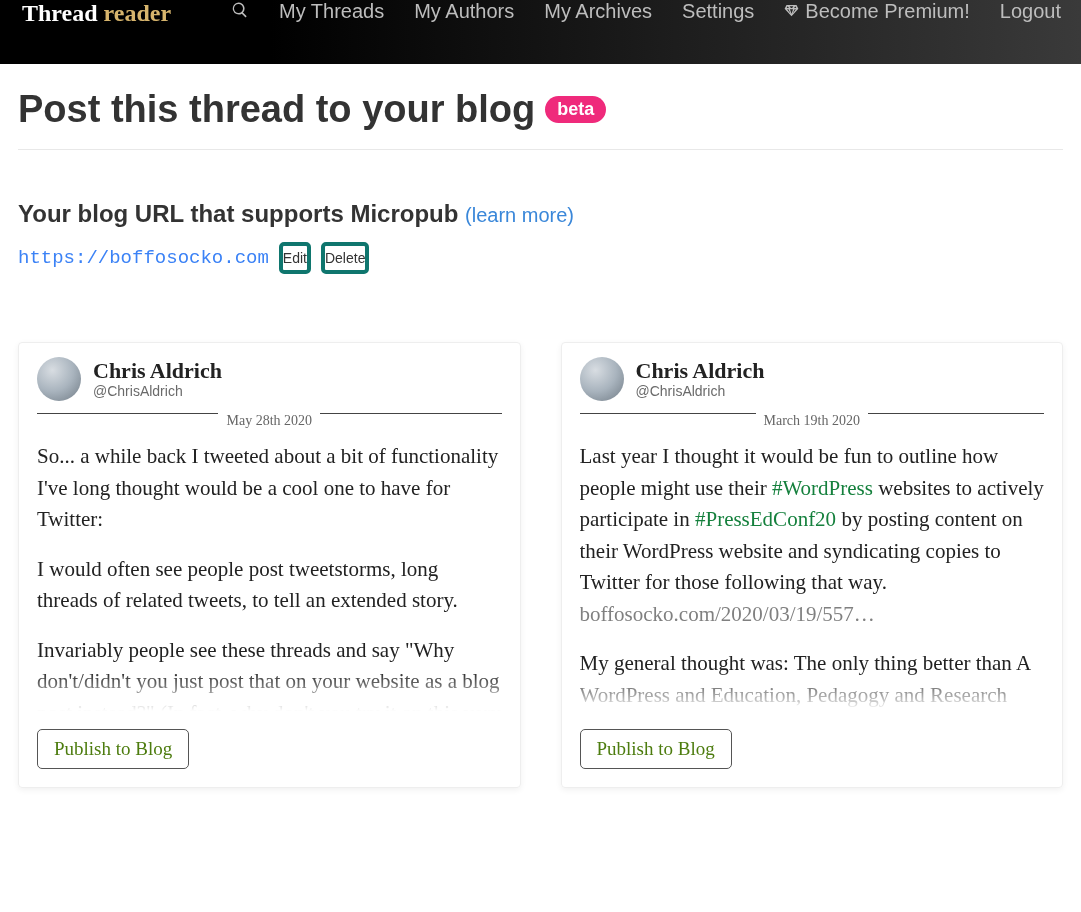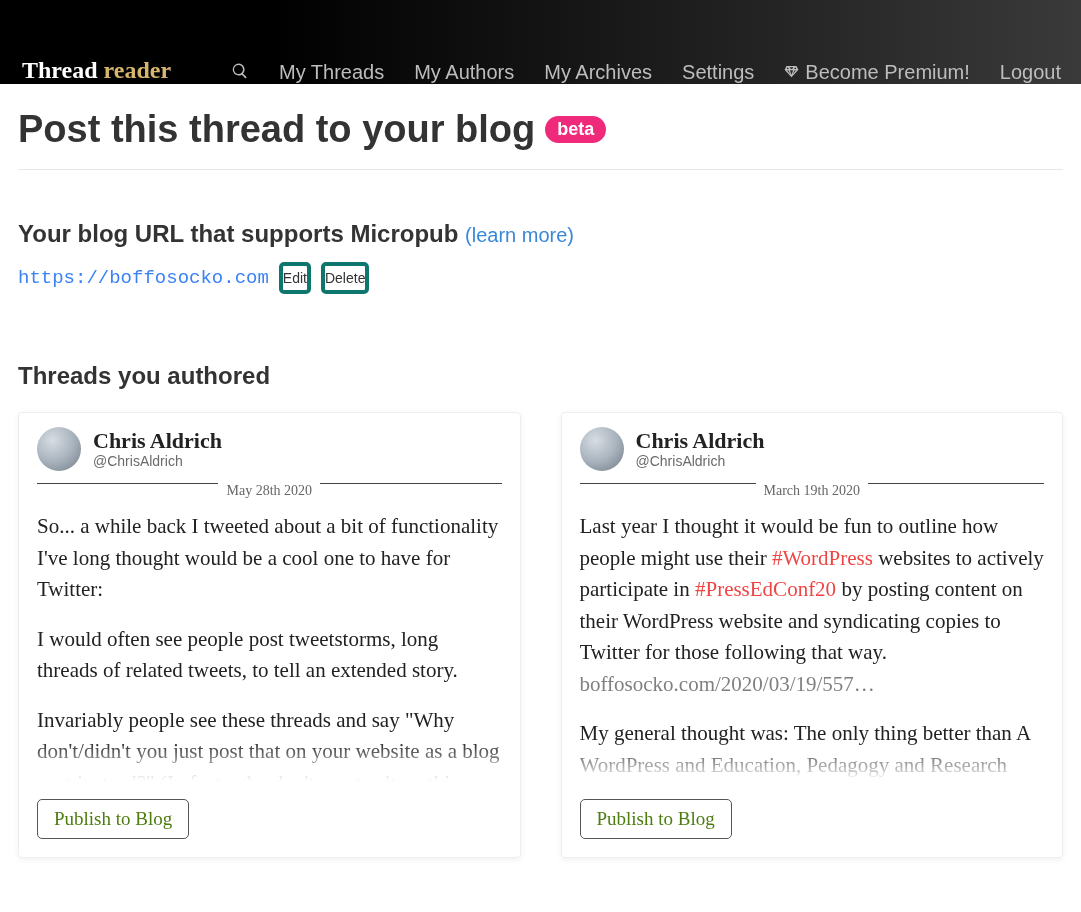--- a/index.html
+++ b/index.html
@@ -4,23 +4,23 @@
 <style>
   * { box-sizing: border-box; margin: 0; padding: 0; }
   body {
     font-family: -apple-system, BlinkMacSystemFont, "Segoe UI", Helvetica, Arial, sans-serif;
     background: #fff;
     color: #222;
     width: 1081px;
   }
   .navbar {
     background: linear-gradient(90deg, #000 0%, #000 25%, #3a3a3a 100%);
-    height: 84px;
-    display: flex;
-    align-items: flex-end;
+    height: 64px;
+    display: flex;
+    align-items: flex-start;
     padding: 0 20px 0 22px;
     color: #bdbdbd;
   }
   .brand {
     font-family: Georgia, "Times New Roman", serif;
     font-weight: 700;
     font-size: 24px;
     color: #fff;
     margin-right: auto;
   }
@@ -138,21 +138,21 @@
   .thread-body {
     font-family: Georgia, "Times New Roman", serif;
     font-size: 21px;
     line-height: 1.5;
     color: #222;
     height: 270px;
     overflow: hidden;
     position: relative;
   }
   .thread-body p { margin-bottom: 18px; }
-  .thread-body .ht { color: #ef4444; }
+  .thread-body .ht { color: #15803d; }
   .thread-body .lk { color: #808080; }
   .fade-mask {
     position: absolute;
     bottom: 0; left: 0; right: 0;
     height: 40px;
     background: linear-gradient(rgba(255,255,255,0), #fff);
   }
   .publish-btn {
     margin-top: 18px;
     align-self: flex-start;
@@ -205,21 +205,20 @@
   <h2 class="sub-title">
     <span>Your blog URL that supports Micropub </span><span class="learn-more">(learn more)</span>
   </h2>
 
   <div class="url-row">
     <span class="url-val">https://boffosocko.com</span>
     <button class="btn-sm">Edit</button>
     <button class="btn-sm">Delete</button>
   </div>
 
-  <h2 class="sub-title">Threads you authored</h2>
 
   <div class="threads-grid">
 
     <div class="thread-card">
       <div class="thread-header">
         <div class="avatar"></div>
         <div>
           <div class="author-name">Chris Aldrich</div>
           <div class="author-handle">@ChrisAldrich</div>
         </div>

